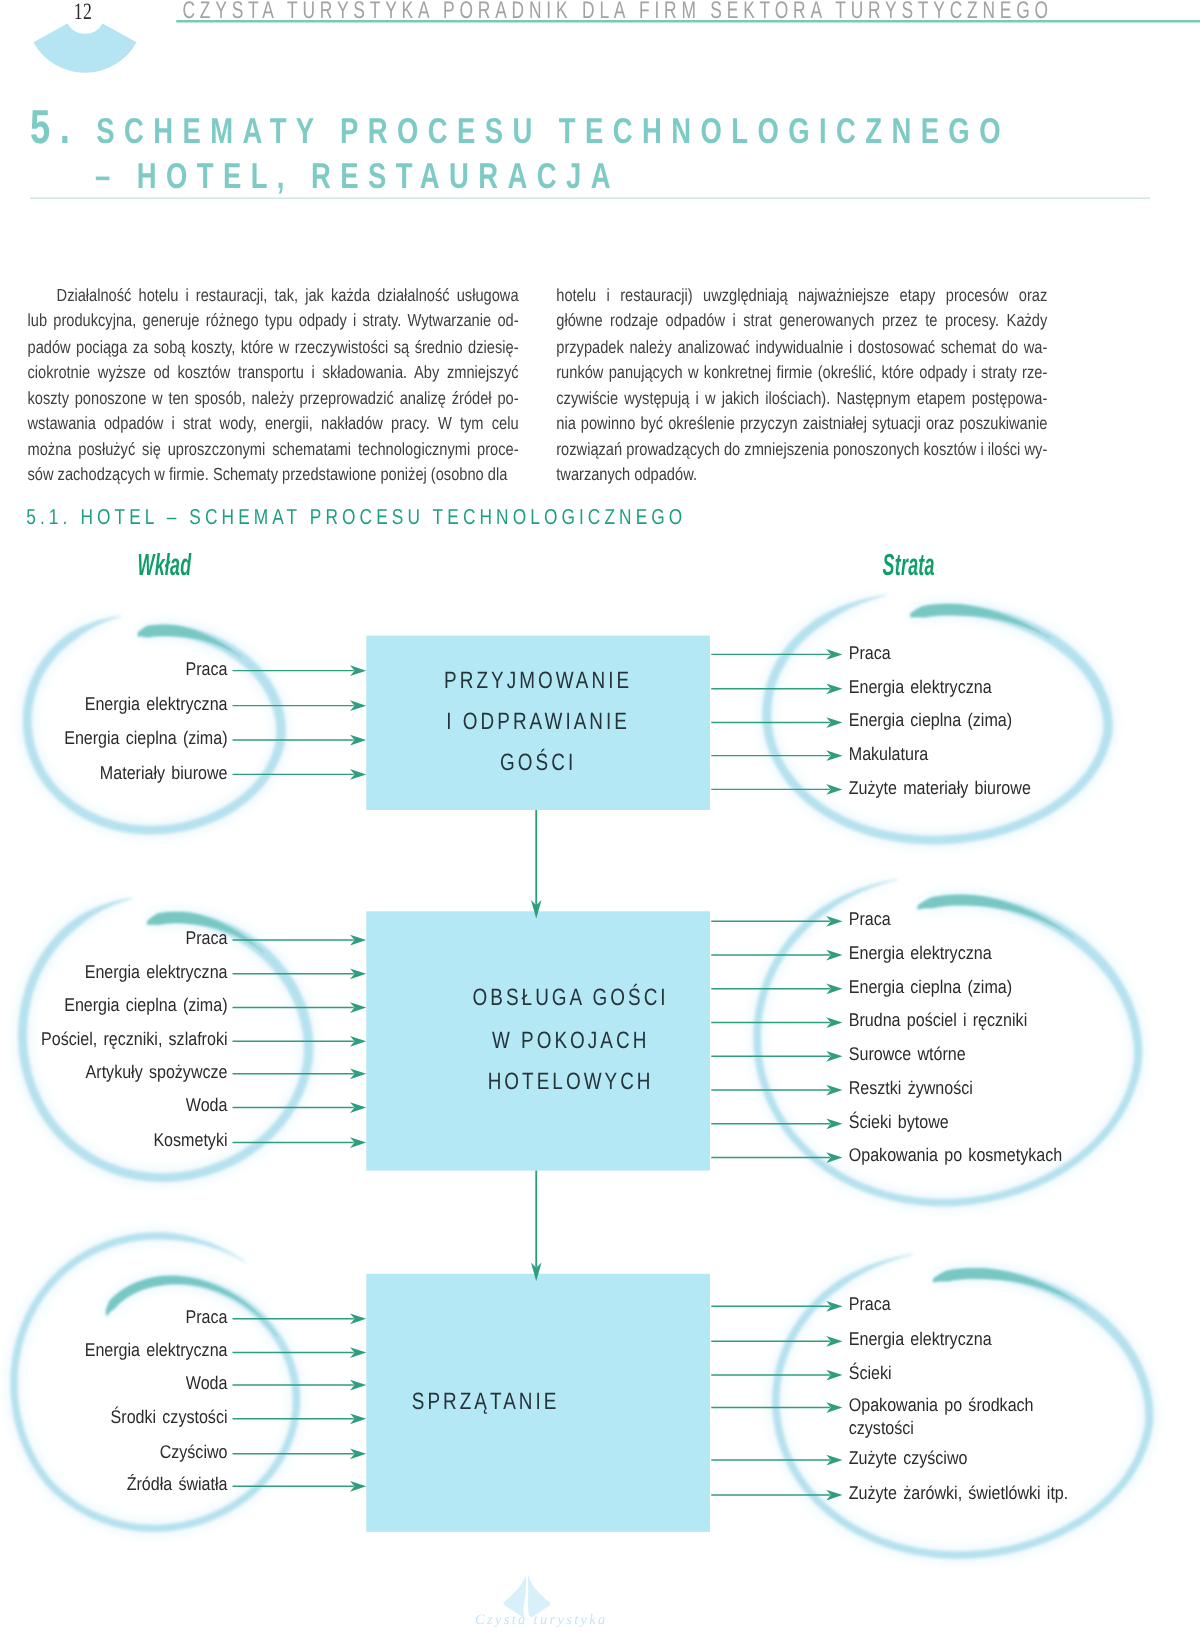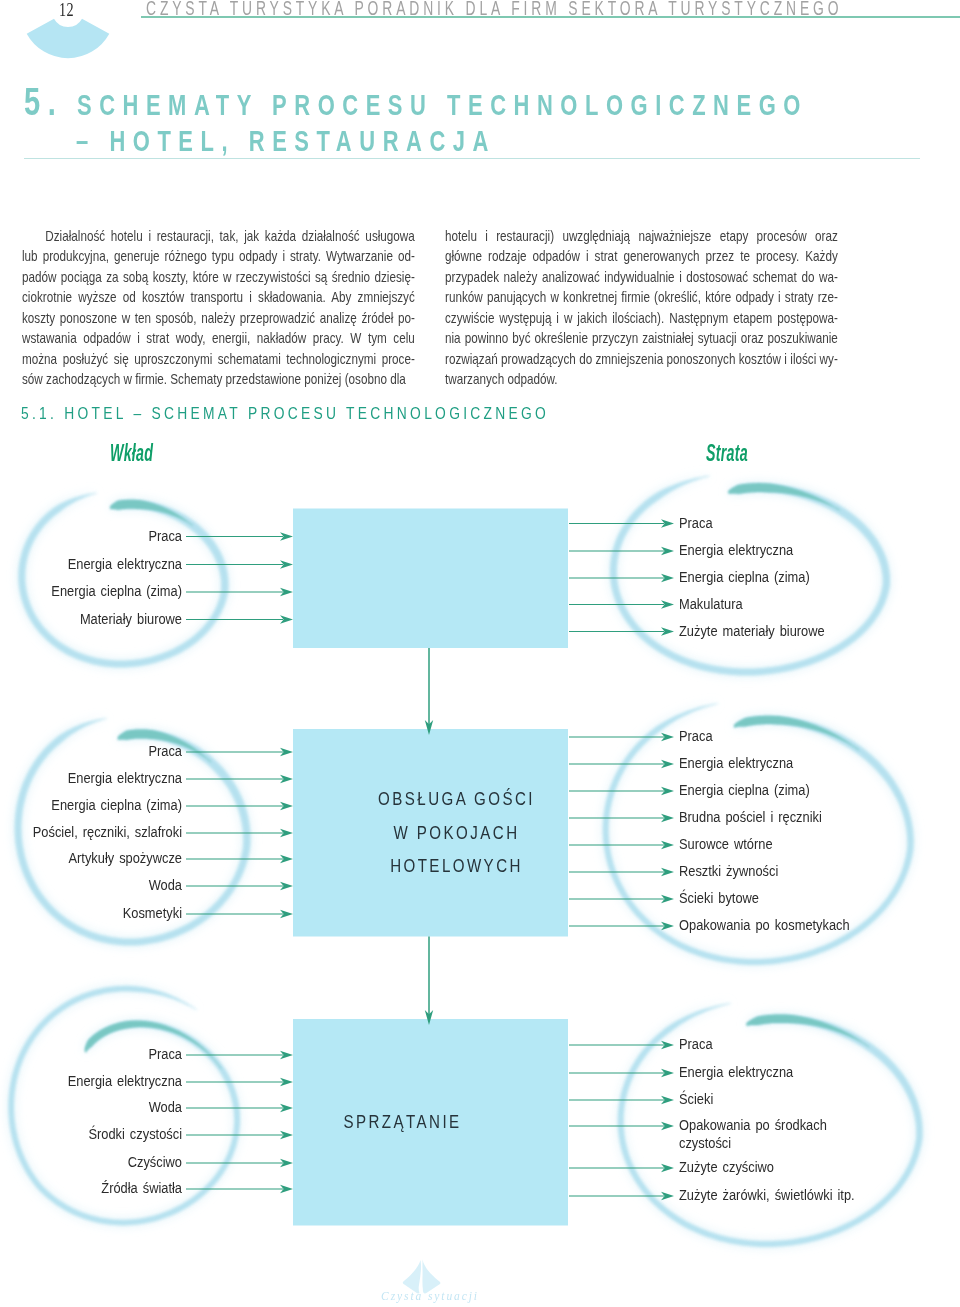--- a/index.html
+++ b/index.html
@@ -227,20 +227,25 @@
       <line x1="569" y1="1168" x2="664" y2="1168" stroke="#2f9e7e" stroke-width="1.1"></line>
       <path d="M674 1168 L661 1163.7 L664.6 1168 L661 1172.3 Z" fill="#2f9e7e"></path>
       <line x1="569" y1="1196" x2="664" y2="1196" stroke="#2f9e7e" stroke-width="1.1"></line>
       <path d="M674 1196 L661 1191.7 L664.6 1196 L661 1200.3 Z" fill="#2f9e7e"></path>
       <line x1="429" y1="648" x2="429" y2="724" stroke="#2f9e7e" stroke-width="1.5"></line>
       <path d="M429 735 L424.8 720 L429 724.2 L433.2 720 Z" fill="#2f9e7e"></path>
       <line x1="429" y1="936.5" x2="429" y2="1014" stroke="#2f9e7e" stroke-width="1.5"></line>
       <path d="M429 1025 L424.8 1010 L429 1014.2 L433.2 1010 Z" fill="#2f9e7e"></path>
     </svg>
   <div id="overlay" style="position:absolute;left:0;top:0;width:960px;height:1307px;">
+      <div class="proctext" style="left: 293px; width: 275px; top: 527.65px;">
+        <div>PRZYJMOWANIE</div>
+        <div>I ODPRAWIANIE</div>
+        <div>GOŚCI</div>
+      </div>
       <div class="itemL" style="left: 0px; width: 182px; top: 527.5px;">Praca</div>
       <div class="itemL" style="left: 0px; width: 182px; top: 555.5px;">Energia elektryczna</div>
       <div class="itemL" style="left: 0px; width: 182px; top: 583px;">Energia cieplna (zima)</div>
       <div class="itemL" style="left: 0px; width: 182px; top: 610.5px;">Materiały biurowe</div>
       <div class="itemR" style="left: 679px; width: 250px; top: 514.5px;">
         <div>Praca</div>
       </div>
       <div class="itemR" style="left: 679px; width: 250px; top: 542px;">
         <div>Energia elektryczna</div>
       </div>
@@ -282,21 +287,21 @@
       </div>
       <div class="itemR" style="left: 679px; width: 250px; top: 863px;">
         <div>Resztki żywności</div>
       </div>
       <div class="itemR" style="left: 679px; width: 250px; top: 890px;">
         <div>Ścieki bytowe</div>
       </div>
       <div class="itemR" style="left: 679px; width: 250px; top: 917px;">
         <div>Opakowania po kosmetykach</div>
       </div>
-      <div class="proctext" style="left: 292px; width: 221px; top: 1105.05px;">
+      <div class="proctext" style="left: 278px; width: 221px; top: 1105.05px;">
         <div>SPRZĄTANIE</div>
       </div>
       <div class="itemL" style="left: 0px; width: 182px; top: 1046px;">Praca</div>
       <div class="itemL" style="left: 0px; width: 182px; top: 1073px;">Energia elektryczna</div>
       <div class="itemL" style="left: 0px; width: 182px; top: 1099px;">Woda</div>
       <div class="itemL" style="left: 0px; width: 182px; top: 1126px;">Środki czystości</div>
       <div class="itemL" style="left: 0px; width: 182px; top: 1154px;">Czyściwo</div>
       <div class="itemL" style="left: 0px; width: 182px; top: 1180px;">Źródła światła</div>
       <div class="itemR" style="left: 679px; width: 250px; top: 1036px;">
         <div>Praca</div>
@@ -318,15 +323,15 @@
         <div>Zużyte żarówki, świetlówki itp.</div>
       </div>
     </div>
 
   <div id="wm">
     <svg style="position:absolute;left:16px;top:8px;width:42px;height:46px" viewBox="0 0 42 46">
       <path d="M18.6 4 C16.3 11.2 10.2 18.4 1.6 25.2 C0.6 26.0 0.5 27.3 1.6 28.1 L14.8 37.0 C16.5 38.1 18.3 37.0 18.7 34.7 C20.1 26.5 19.5 13.0 18.6 4 Z" fill="#7fcfec"></path>
       <path d="M20.5 3.5 C22.1 11 28.6 18.6 37.5 25.4 C38.6 26.2 38.7 27.5 37.6 28.3 L24.4 37.1 C22.7 38.2 20.9 37.1 20.5 34.8 C19.1 26.6 19.6 12.5 20.5 3.5 Z" fill="#7fcfec"></path>
       <path d="M19.7 2.5 C19.2 12 18.5 21 16.9 29.4 C16.1 33.5 17.3 38.3 20.3 42.5 C21.3 43.9 22.8 43.3 22.3 41.5 C20.8 36.0 20.3 30.0 20.5 22.0 C20.7 14.0 20.4 7.0 20.2 2.5 Z" fill="#ffffff"></path>
     </svg>
-    <div>Czysta sytuacji</div>
+    <div>Czysta turystyka</div>
   </div>
 </div>
 
 </body></html>

